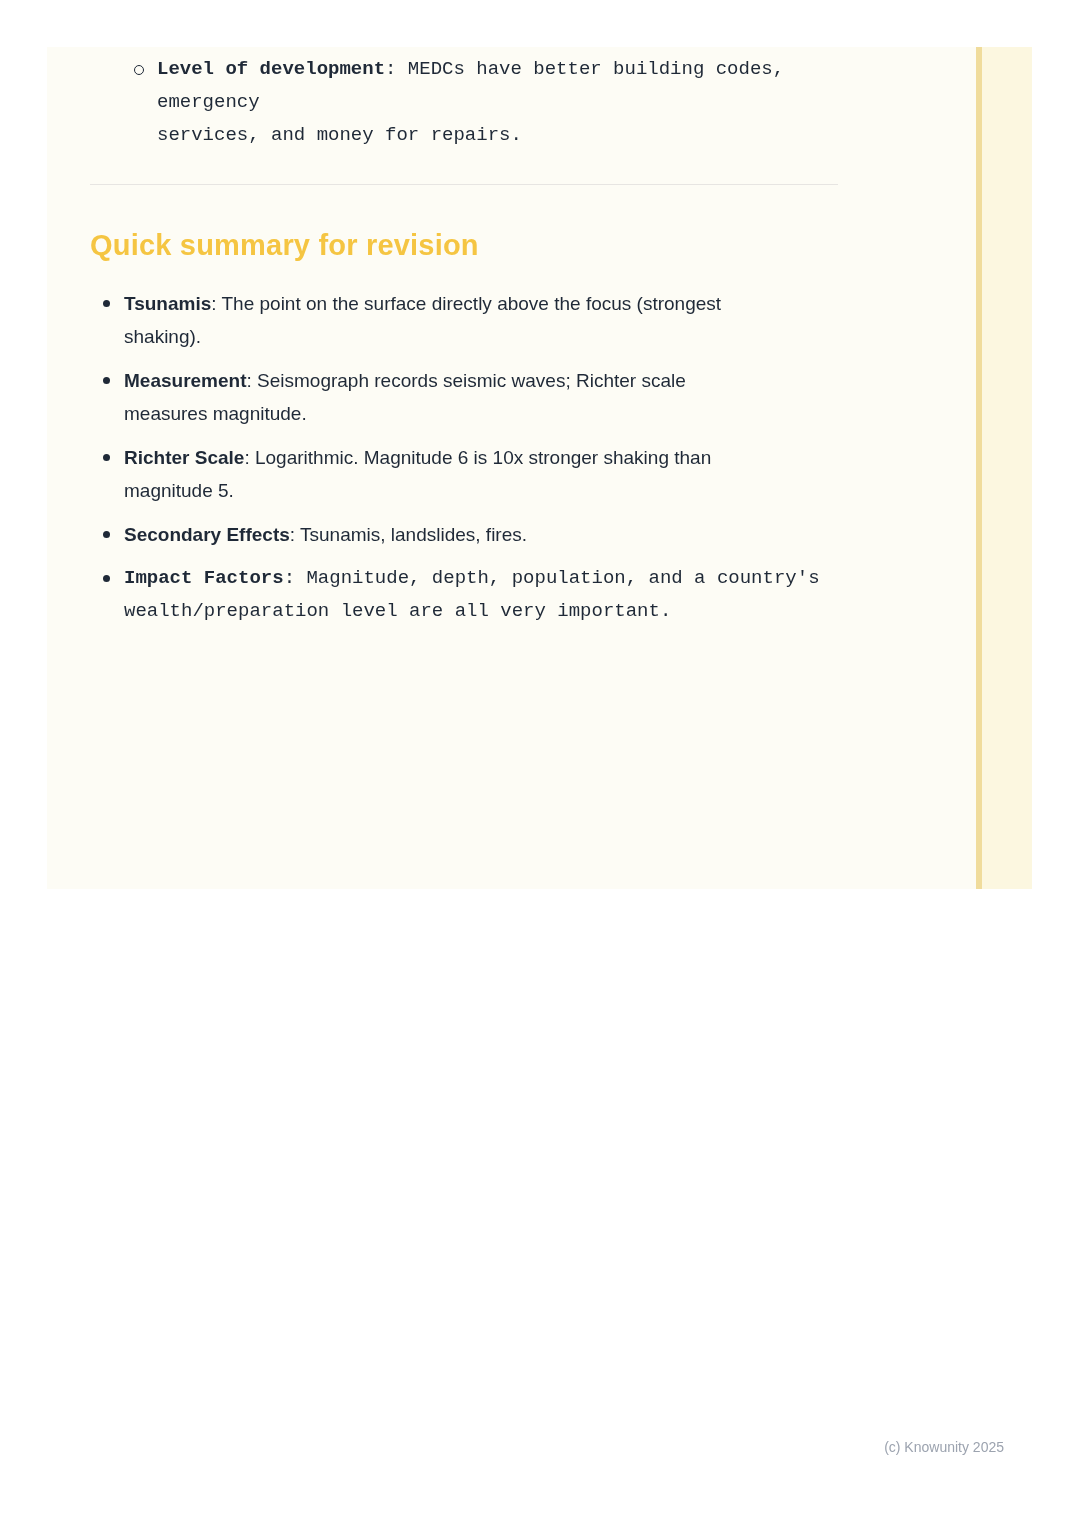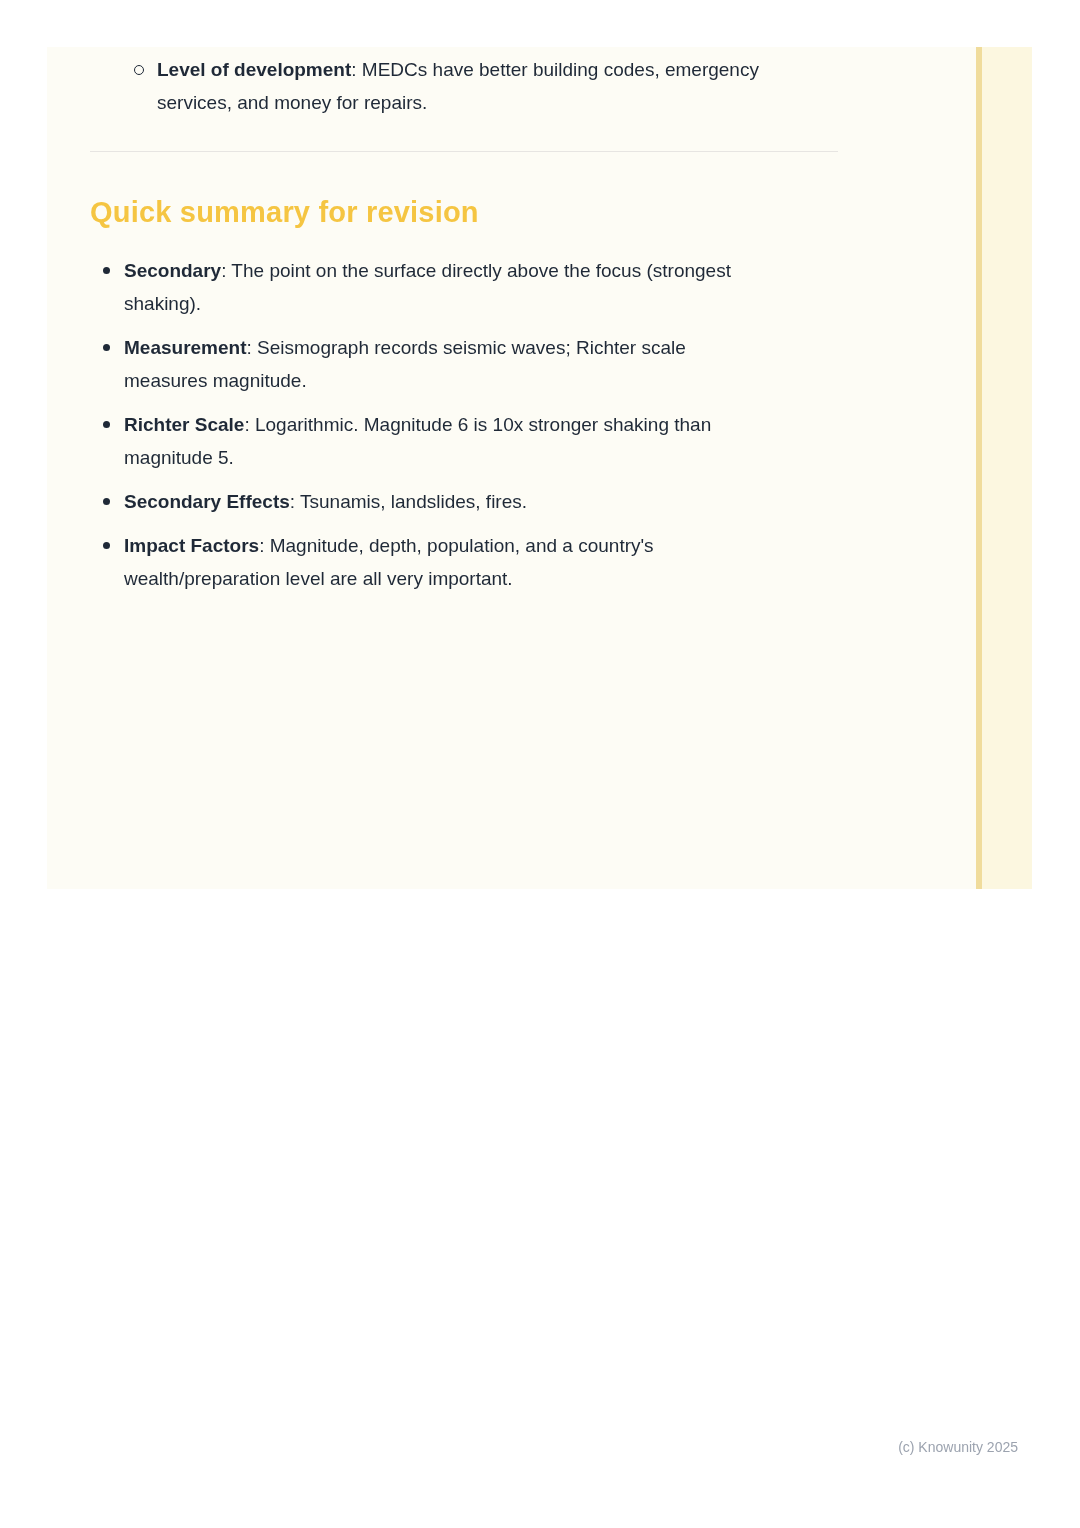--- a/index.html
+++ b/index.html
@@ -35,21 +35,21 @@
     list-style: none;
     margin: 0;
     padding-left: 34px;
     font-size: 19px;
     line-height: 33px;
     color: var(--text, #1f2937);
     max-width: 760px;
   }
   .sub-list { padding-left: 67px; }
   .list li { position: relative; margin-bottom: 11px; white-space: pre-line; }
-  .list li:last-child { margin-bottom: 0; }
+  .list li:last-child { margin-bottom: 0; font-family: Liberation Mono, monospace; }
   .main-list li::before {
     content: "";
     position: absolute;
     left: -21px; top: 13px;
     width: 7px; height: 7px;
     border-radius: 50%;
     background: var(--text, #1f2937);
   }
   .sub-list li::before {
     content: "";
@@ -79,21 +79,21 @@
     font-weight: 700;
     color: var(--accent, #f5c542);
     letter-spacing: 0.2px;
   }
 
   .summary-list { margin-top: 24px; }
 
   .footer-note {
     position: absolute;
     top: 1438px;
-    right: 62px;
+    right: 76px;
     font-size: 14px;
     line-height: 18px;
     color: var(--muted, #9ca3af);
   }
 </style>
 </head>
 <body>
 
 <div class="page">
 
@@ -101,21 +101,21 @@
     <ul class="list sub-list" id="intro-sub-list">
         <li><strong>Level of development</strong><span>: MEDCs have better building codes, emergency
 services, and money for repairs.</span></li>
       </ul>
 
     <hr class="divider">
 
     <h2 class="heading">Quick summary for revision</h2>
 
     <ul class="list main-list summary-list" id="summary-list">
-        <li><strong>Secondary</strong><span>: The point on the surface directly above the focus (strongest
+        <li><strong>Tsunamis</strong><span>: The point on the surface directly above the focus (strongest
 shaking).</span></li>
         <li><strong>Measurement</strong><span>: Seismograph records seismic waves; Richter scale
 measures magnitude.</span></li>
         <li><strong>Richter Scale</strong><span>: Logarithmic. Magnitude 6 is 10x stronger shaking than
 magnitude 5.</span></li>
         <li><strong>Secondary Effects</strong><span>: Tsunamis, landslides, fires.</span></li>
         <li><strong>Impact Factors</strong><span>: Magnitude, depth, population, and a country's
 wealth/preparation level are all very important.</span></li>
       </ul>
   </div>

